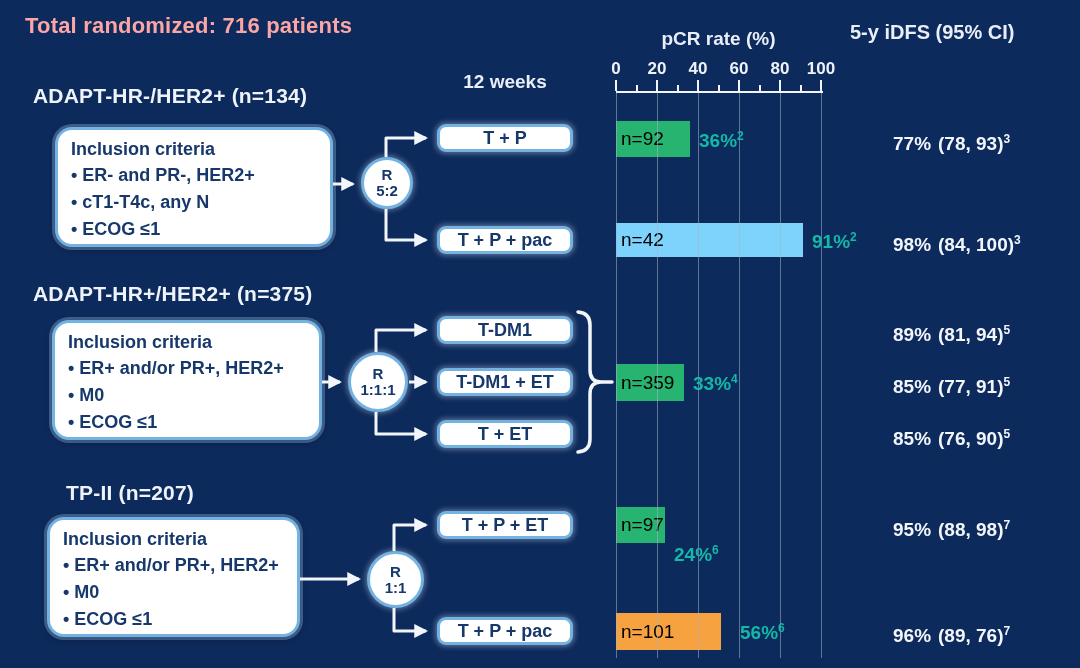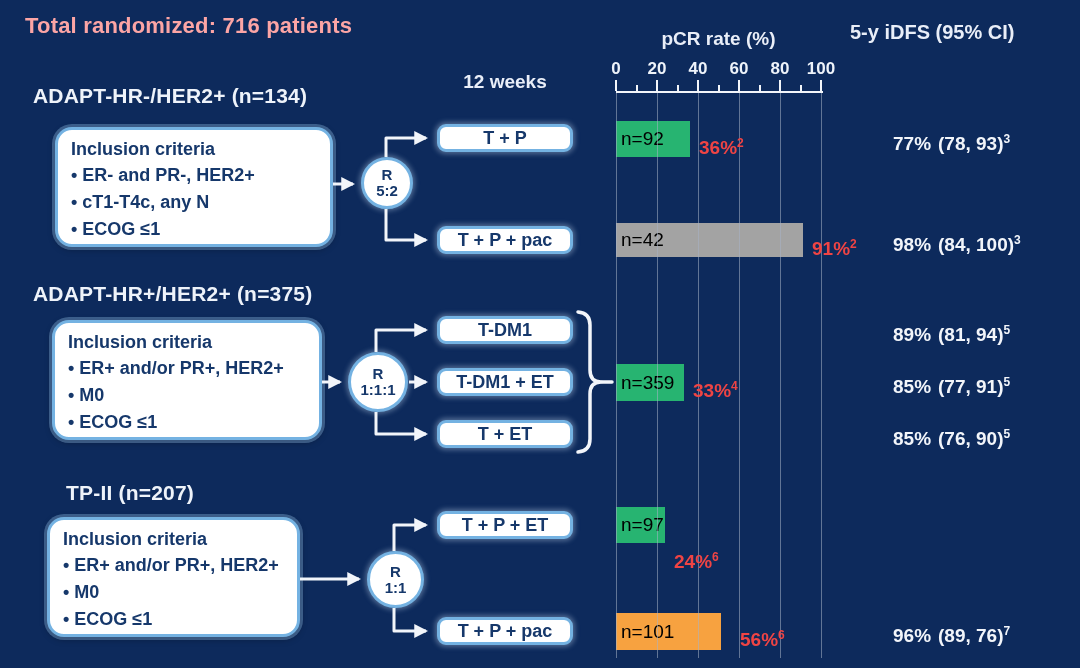--- a/index.html
+++ b/index.html
@@ -43,21 +43,21 @@
   .tick{position:absolute;width:2px;background:#f2f5fa;z-index:4;}
   .tick-major{top:80px;height:11px;}
   .tick-minor{top:85px;height:6px;}
   .tick-label{
     position:absolute;top:59px;transform:translateX(-50%);
     font-size:17px;font-weight:bold;color:#eef3fa;z-index:4;
   }
   .gridline{position:absolute;top:93px;height:565px;width:1px;background:rgba(168,178,198,.55);z-index:3;}
   .bar{position:absolute;left:616px;z-index:2;display:flex;align-items:center;}
   .bar-n{position:relative;z-index:4;color:#000000;font-weight:normal;font-size:19px;padding-left:5px;white-space:nowrap;}
-  .pct{position:absolute;z-index:4;color:#ef4444;font-weight:bold;font-size:19px;line-height:34px;white-space:nowrap;}
+  .pct{position:absolute;z-index:4;color:#14b8a6;font-weight:bold;font-size:19px;line-height:20px;white-space:nowrap;}
   .idfs{position:absolute;left:893px;z-index:4;color:#f2f5fa;font-weight:bold;font-size:19px;line-height:26px;white-space:nowrap;}
   .pct sup,.idfs sup{font-size:12px;}
   .idfs .ci{margin-left:7px;}
 </style>
 </head>
 <body>
 
 <div class="canvas">
 
   <div class="abs title" style="left:25px;top:13px;">Total randomized: 716 patients</div>
@@ -139,21 +139,21 @@
     <span class="tick-label" style="left: 616px;">0</span>
     <span class="tick-label" style="left: 657px;">20</span>
     <span class="tick-label" style="left: 698px;">40</span>
     <span class="tick-label" style="left: 739px;">60</span>
     <span class="tick-label" style="left: 780px;">80</span>
     <span class="tick-label" style="left: 821px;">100</span>
 
     <div class="bar" style="top: 121px; height: 36px; width: 74px; background: rgb(39, 180, 113);">
       <span class="bar-n">n=92</span>
     </div>
-    <div class="bar" style="top: 223px; height: 34px; width: 187px; background: #a3a3a3;">
+    <div class="bar" style="top: 223px; height: 34px; width: 187px; background: #7dd3fc;">
       <span class="bar-n">n=42</span>
     </div>
     <div class="bar" style="top: 364px; height: 37px; width: 68px; background: rgb(39, 180, 113);">
       <span class="bar-n">n=359</span>
     </div>
     <div class="bar" style="top: 507px; height: 36px; width: 49px; background: rgb(39, 180, 113);">
       <span class="bar-n">n=97</span>
     </div>
     <div class="bar" style="top: 613px; height: 37px; width: 105px; background: rgb(247, 162, 64);">
       <span class="bar-n">n=101</span>
@@ -163,20 +163,21 @@
     <div class="pct" style="top: 227px; left: 812px;"><span>91%</span><sup>2</sup></div>
     <div class="pct" style="top: 369px; left: 693px;"><span>33%</span><sup>4</sup></div>
     <div class="pct" style="top: 540px; left: 674px;"><span>24%</span><sup>6</sup></div>
     <div class="pct" style="top: 618px; left: 740px;"><span>56%</span><sup>6</sup></div>
 
     <div class="idfs" style="top:126px;"><span>77%</span><span class="ci">(78, 93)</span><sup>3</sup></div>
     <div class="idfs" style="top:227px;"><span>98%</span><span class="ci">(84, 100)</span><sup>3</sup></div>
     <div class="idfs" style="top:317px;"><span>89%</span><span class="ci">(81, 94)</span><sup>5</sup></div>
     <div class="idfs" style="top:369px;"><span>85%</span><span class="ci">(77, 91)</span><sup>5</sup></div>
     <div class="idfs" style="top:421px;"><span>85%</span><span class="ci">(76, 90)</span><sup>5</sup></div>
+    <div class="idfs" style="top:512px;"><span>95%</span><span class="ci">(88, 98)</span><sup>7</sup></div>
     <div class="idfs" style="top:618px;"><span>96%</span><span class="ci">(89, 76)</span><sup>7</sup></div>
   <div class="gridline" style="left: 616px;"></div>
       <div class="tick tick-major" style="left: 615px;"></div>
       <div class="gridline" style="left: 657px;"></div>
       <div class="tick tick-major" style="left: 656px;"></div>
       <div class="gridline" style="left: 698px;"></div>
       <div class="tick tick-major" style="left: 697px;"></div>
       <div class="gridline" style="left: 739px;"></div>
       <div class="tick tick-major" style="left: 738px;"></div>
       <div class="gridline" style="left: 780px;"></div>

